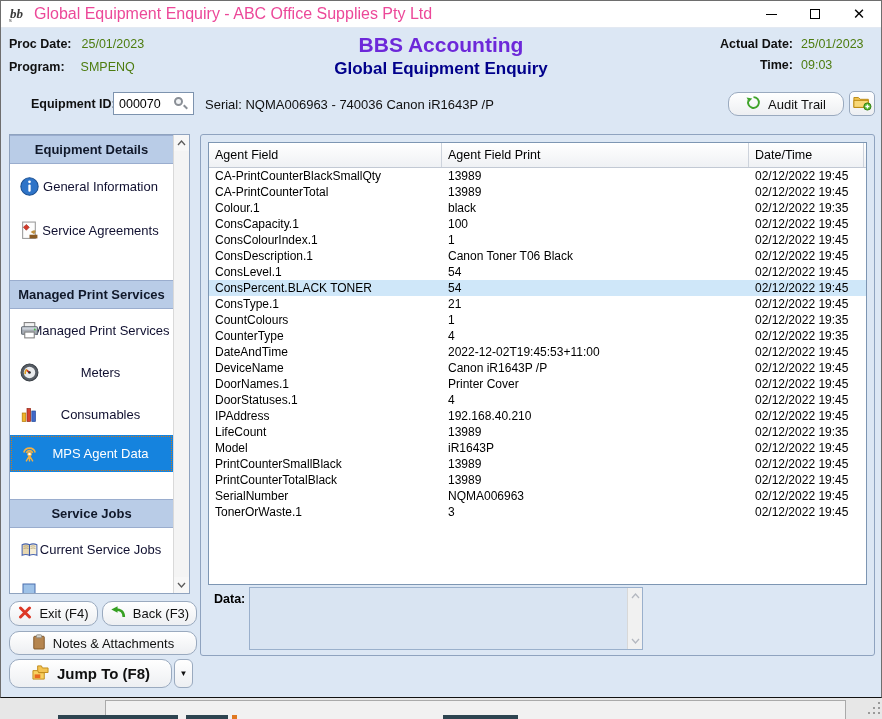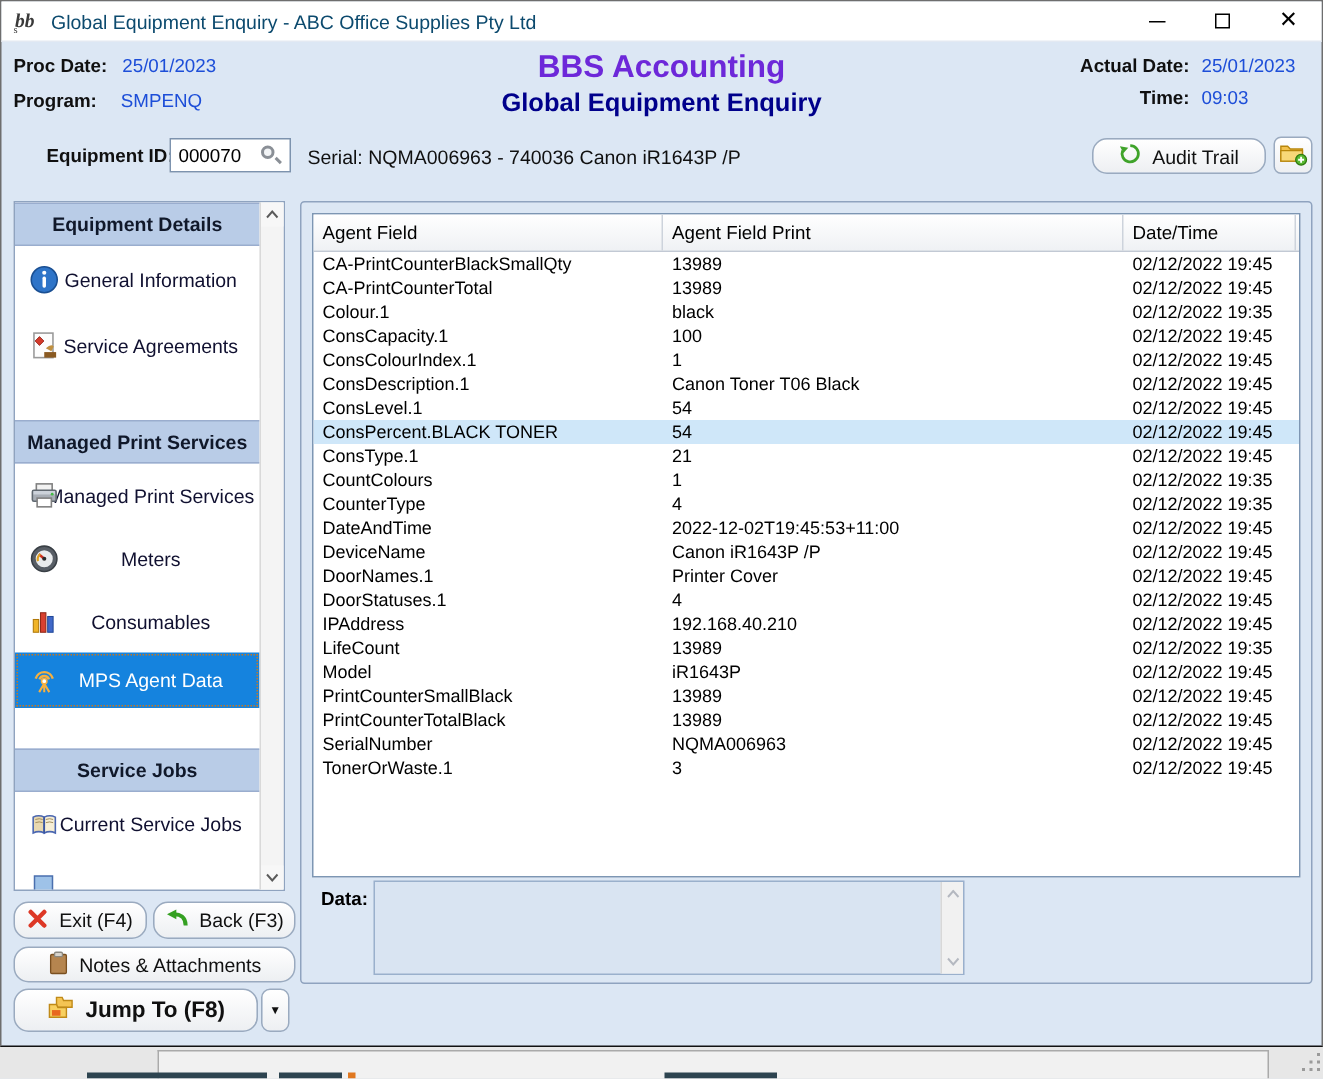--- a/index.html
+++ b/index.html
@@ -6,30 +6,30 @@
   html,body { width:882px; height:719px; overflow:hidden; font-family:"Liberation Sans", sans-serif; background:#e7e7e7; }
   body { position:relative; }
 
   .win { position:absolute; left:0; top:0; width:882px; height:698px; background:#dce7f4;
          border:1px solid #6e6e6e; border-bottom:1px solid #111; }
 
   
   .titlebar { position:absolute; top:0; left:0; right:0; height:27px; background:#fff;
               display:flex; align-items:center; border-bottom:1px solid #e3e9f2; }
   .app-ico { width:20px; height:20px; margin:0 6px 0 7px; display:flex; align-items:center; justify-content:center; }
-  .title-text { font-size:13px; color:#0c4a6e; }
+  .title-text { font-size:16px; color:#ec4899; }
   .wc-group { margin-left:auto; display:flex; height:100%; }
   .wc { width:44px; height:100%; display:flex; align-items:center; justify-content:center; cursor:default; }
   .wc-min-glyph { width:11px; height:1px; background:#000; }
   .wc-max-glyph { width:10px; height:10px; border:1px solid #000; }
   .wc-close-glyph { font-size:15px; line-height:10px; color:#000; }
 
   
   .lblb { font-weight:bold; font-size:12.5px; color:#101010; }
-  .val  { font-size:12.5px; color:#1d4ed8; }
+  .val  { font-size:12.5px; color:#4d7c0f; }
   .hdr-proc { position:absolute; left:8; top:36px; left:8px; display:flex; }
   .hdr-prog { position:absolute; left:8px; top:59px; display:flex; }
   .hdr-proc .val, .hdr-prog .val { margin-left:10px; }
   .hdr-prog .val { margin-left:16px; }
   .app-title { position:absolute; top:32px; left:0; right:0; text-align:center;
                font-size:21px; font-weight:bold; color:#6d28d9; }
   .screen-title { position:absolute; top:58px; left:0; right:0; text-align:center;
                   font-size:17px; font-weight:bold; color:#00008b; }
   .hdr-right { position:absolute; right:6px; top:36px; display:grid;
                grid-template-columns:auto 74px; column-gap:8px; row-gap:7px; }

